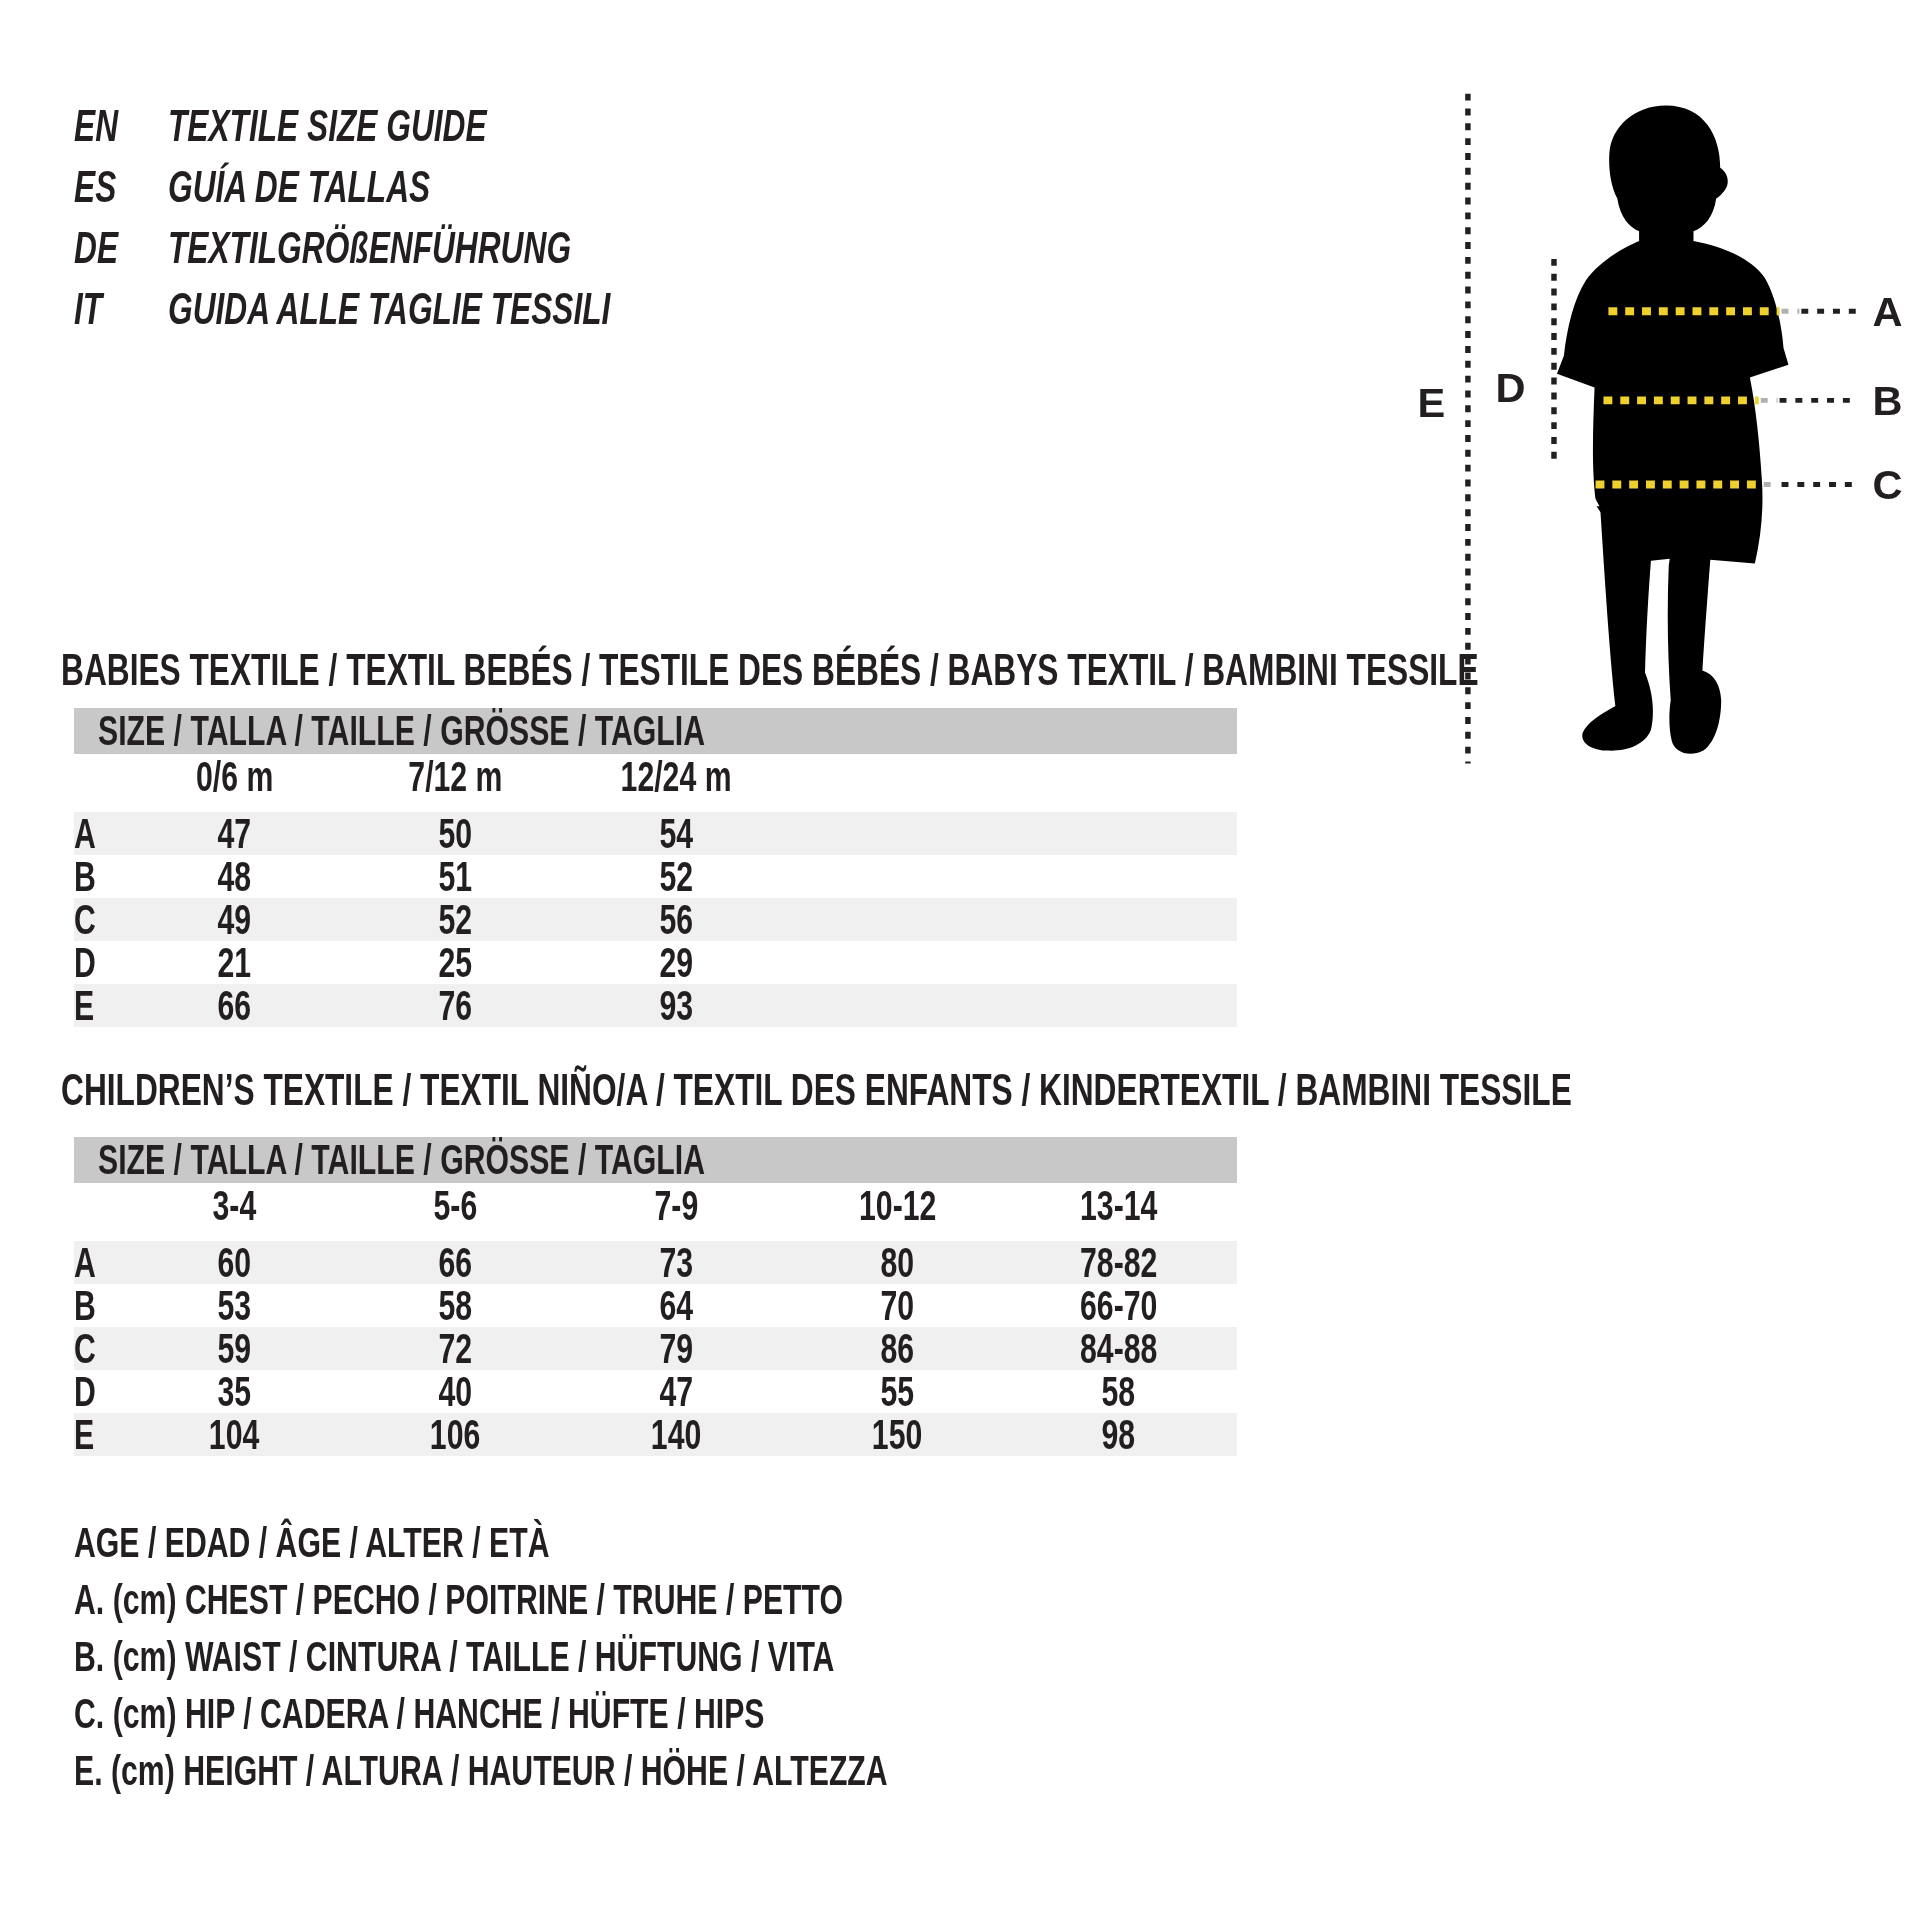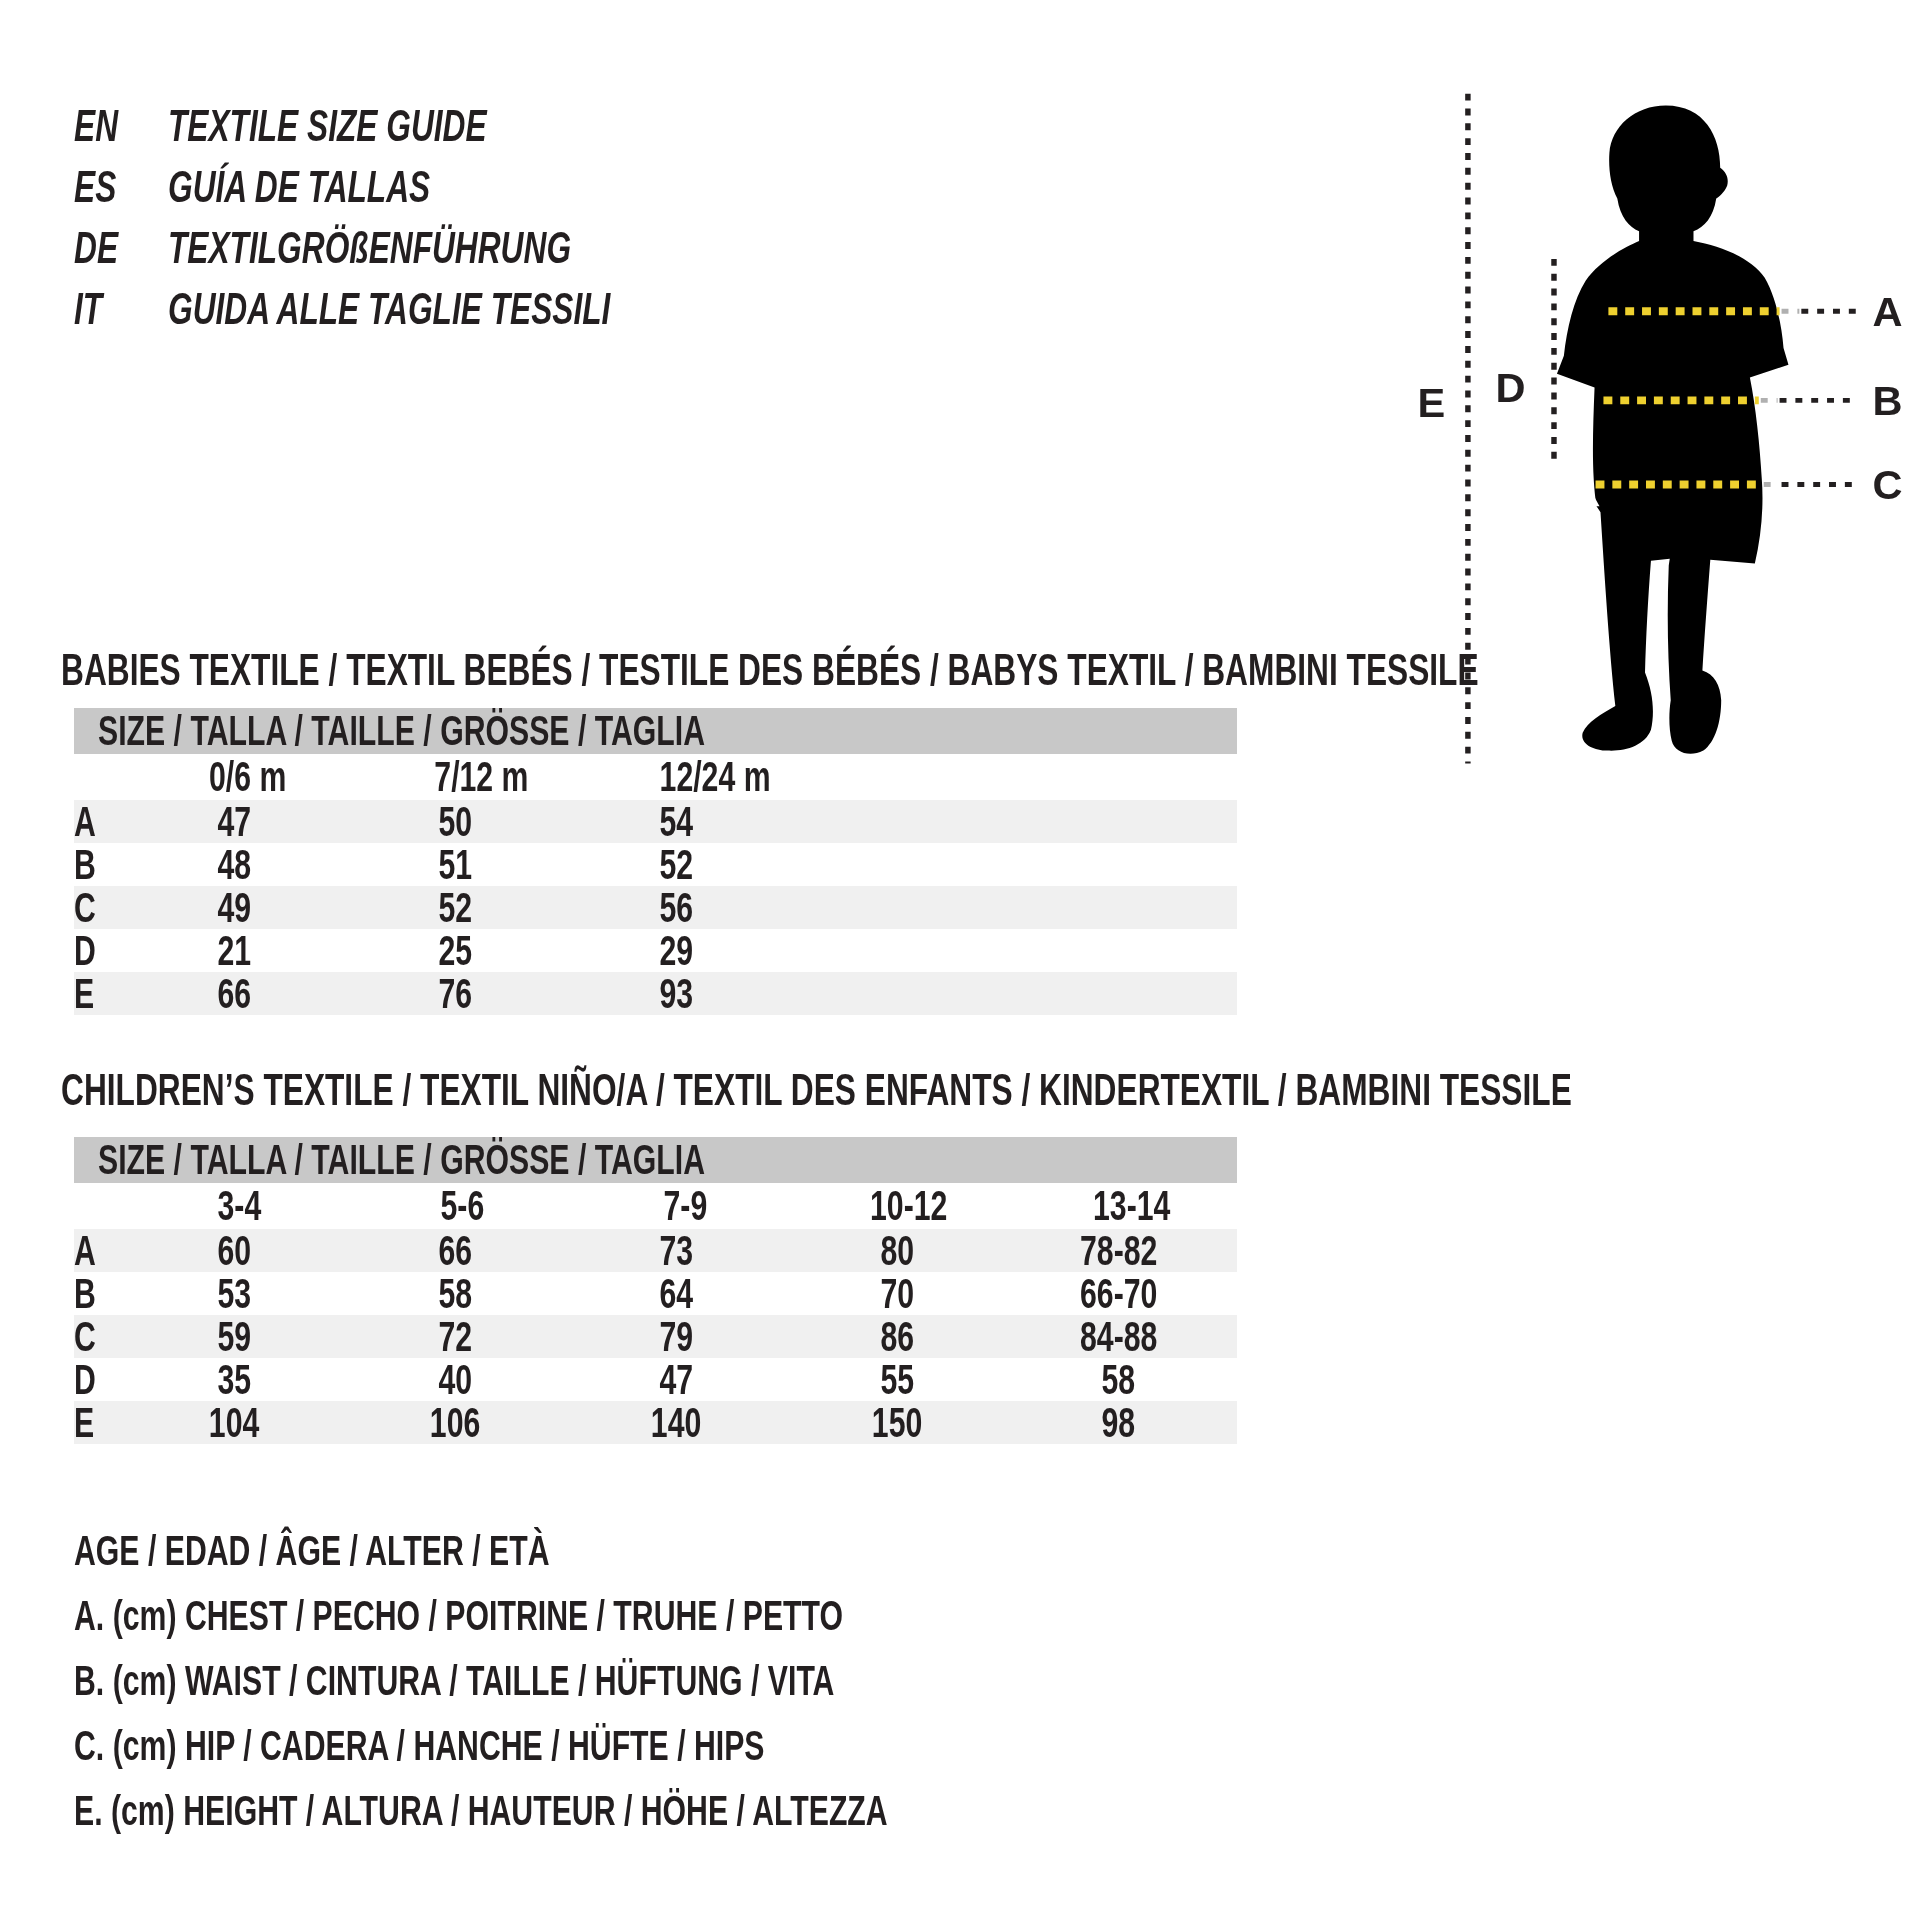--- a/index.html
+++ b/index.html
@@ -23,29 +23,29 @@
   .title-babies   { top:646px; }
   .title-children { top:1066px; }
 
   
   .size-table { position:absolute; left:74px; width:1163px; }
   .table-babies   { top:708px; }
   .table-children { top:1137px; }
   .size-bar { height:46px; line-height:46px; background:#c8c8c8;
               font-size:42px; font-weight:700; padding-left:24px; }
   .thead-row, .trow { display:flex; font-size:42px; font-weight:700; }
-  .thead-row { height:46px; line-height:46px;gap:13px; }
+  .thead-row { height:58px; line-height:46px; }
   .trow { height:43px; line-height:43px; }
   .trow.striped { background:#f0f0f0; }
   .c0 { width:50px; text-align:left; }
   .cv { width:221px; text-align:center; }
 
   
   .legend { position:absolute; left:74px; top:1514px; font-size:42px; font-weight:700; }
-  .legend-row { height:57px; line-height:57px;margin-top:8px; }
+  .legend-row { height:57px; line-height:57px; }
 
   
   .figure { position:absolute; left:1366px; top:59px; width:560px; height:752px; }
   .figure svg { display:block; width:560px; height:752px; }
   .fig-label { font-family:"Liberation Sans","DejaVu Sans",sans-serif;
                font-size:42px; font-weight:700; fill:#231f20; }
 </style>
 </head>
 <body>
 

